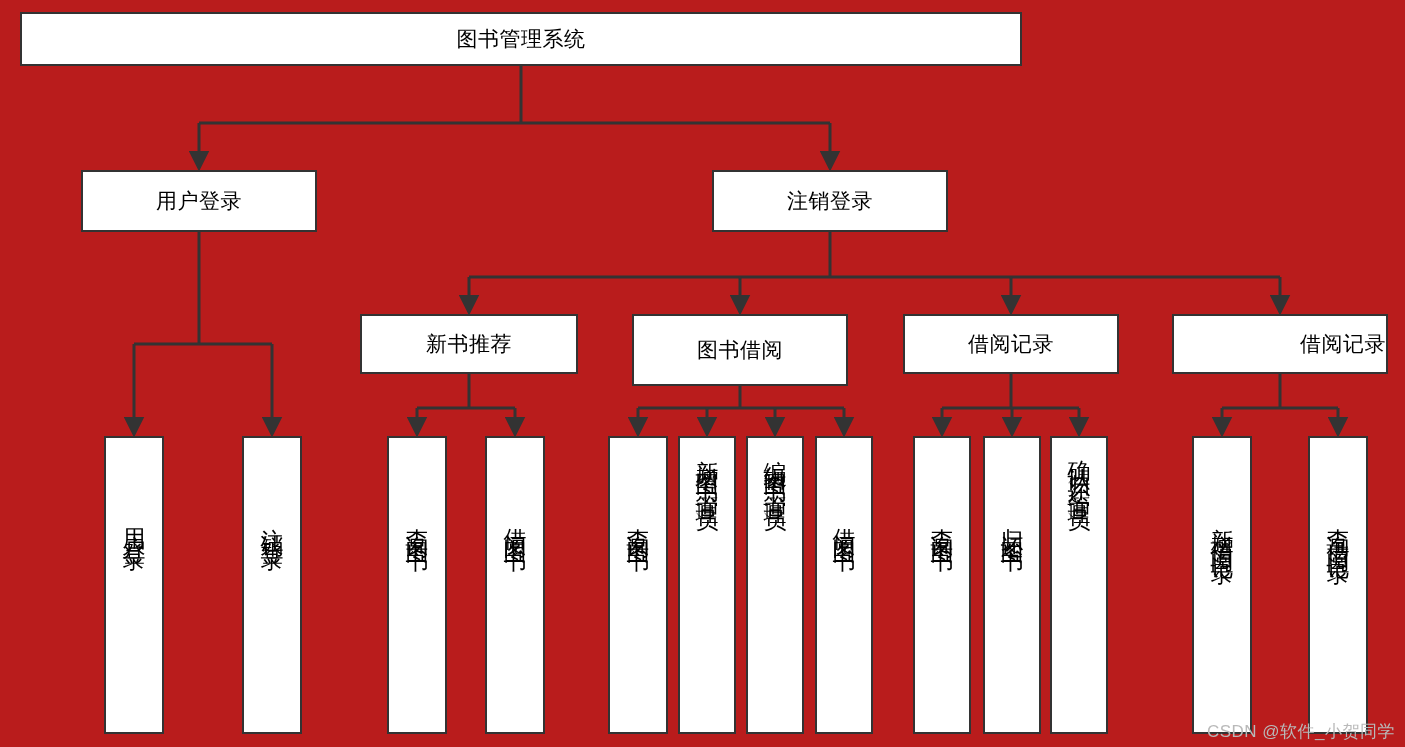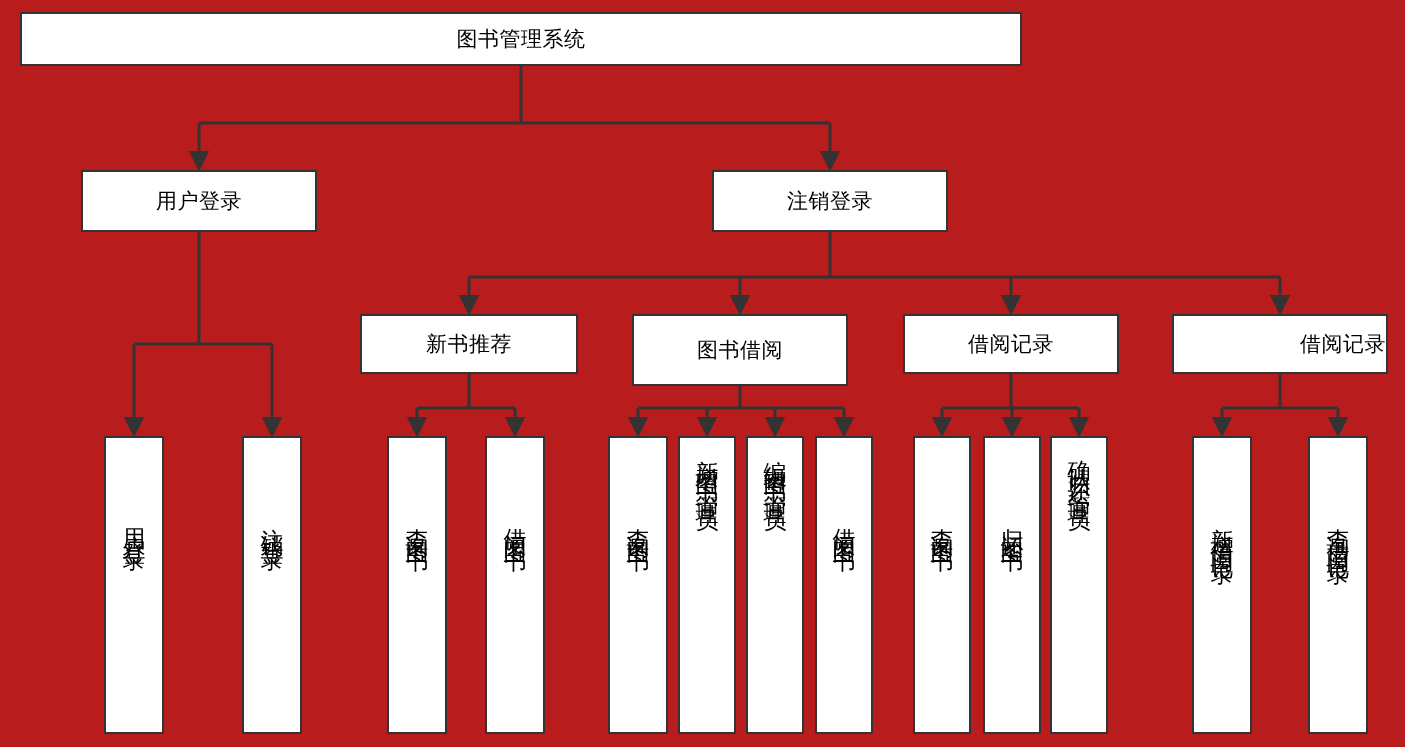--- a/index.html
+++ b/index.html
@@ -177,13 +177,14 @@
         <span class="label">确认归还（管理员）</span>
       </div>
       <div class="node vert mid-align" style="left: 1192px; top: 436px; width: 60px; height: 298px;">
         <span class="label">新增借阅记录</span>
       </div>
       <div class="node vert mid-align" style="left: 1308px; top: 436px; width: 60px; height: 298px;">
         <span class="label">查询借阅记录</span>
       </div>
     </div>
 
+  <div class="watermark">CSDN @软件_小贺同学</div>
 </div>
 
 </body></html>

